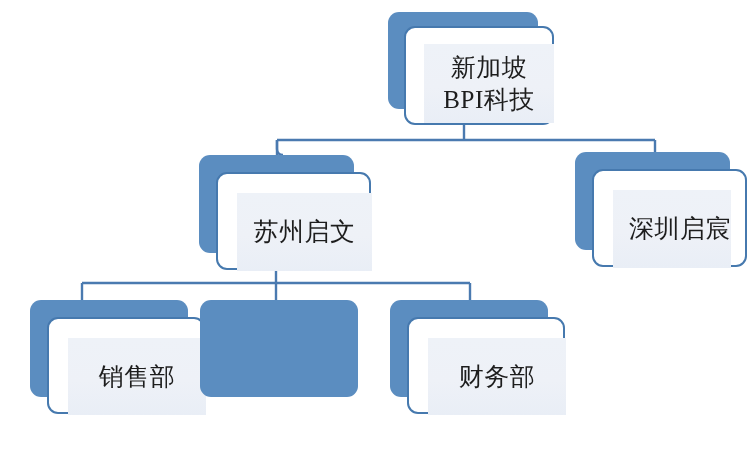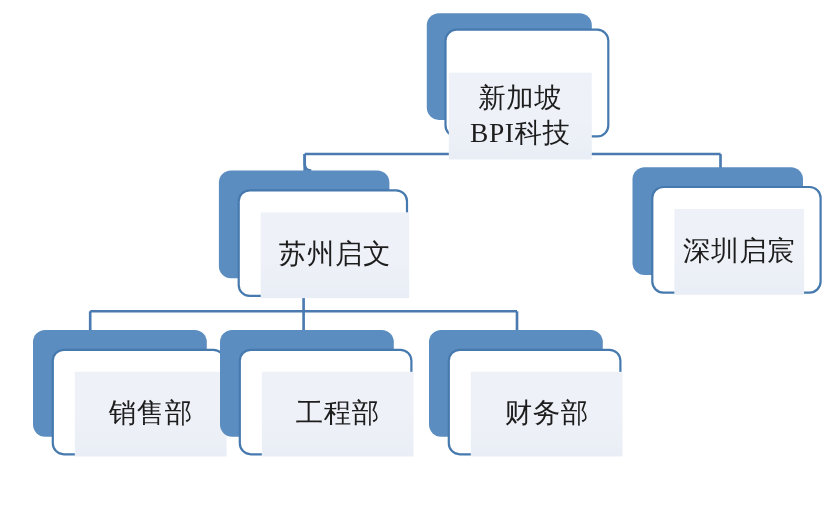--- a/index.html
+++ b/index.html
@@ -70,33 +70,33 @@
     white-space: pre-line;
     font-family: "Liberation Serif", "DejaVu Serif", serif;
   }
 
   
 
   
   #node-root            { left: 388px; top: 12px;  width: 166px; height: 113px; }
   #node-root .node-shadow { width: 150px; height: 97px; }
   #node-root .node-card   { left: 16px; top: 14px; width: 150px; height: 99px; }
-  #node-root .node-inner  { left: 2px; top: 16px; width: 130px; height: 79px; margin-top: 22px; }
+  #node-root .node-inner  { left: 18px; top: 16px; width: 130px; height: 79px; }
 
   
   #node-suzhou            { left: 199px; top: 155px; width: 172px; height: 115px; }
   #node-suzhou .node-shadow { width: 155px; height: 98px; }
   #node-suzhou .node-card   { left: 17px; top: 17px; width: 155px; height: 98px; }
   #node-suzhou .node-inner  { left: 19px; top: 19px; width: 135px; height: 78px; text-align: center; }
 
   
   #node-shenzhen            { left: 575px; top: 152px; width: 172px; height: 115px; }
   #node-shenzhen .node-shadow { width: 155px; height: 98px; }
   #node-shenzhen .node-card   { left: 17px; top: 17px; width: 155px; height: 98px; }
-  #node-shenzhen .node-inner  { left: 19px; top: 19px; width: 118px; height: 78px; }
+  #node-shenzhen .node-inner  { left: 19px; top: 19px; width: 118px; height: 78px; justify-content: flex-end; }
 
   
   #node-sales             { left: 8px;   top: 300px; width: 175px; height: 114px; margin-left: 22px; }
   #node-engineering       { left: 200px; top: 300px; width: 175px; height: 114px; }
   #node-finance           { left: 390px; top: 300px; width: 175px; height: 108px; }
 
   #node-sales .node-shadow,
   #node-engineering .node-shadow,
   #node-finance .node-shadow       { width: 158px; height: 97px; }
 
@@ -164,25 +164,20 @@
     <div class="node-shadow"></div>
     <div class="node-card">
       <div class="node-inner">
         <span class="node-label">销售部</span>
       </div>
     </div>
   </div>
 
   <div class="node" id="node-engineering">
     <div class="node-shadow"></div>
-    <div class="node-card">
-      <div class="node-inner">
-        <span class="node-label">工程部</span>
-      </div>
-    </div>
   </div>
 
   <div class="node" id="node-finance">
     <div class="node-shadow"></div>
     <div class="node-card">
       <div class="node-inner">
         <span class="node-label">财务部</span>
       </div>
     </div>
   </div>

